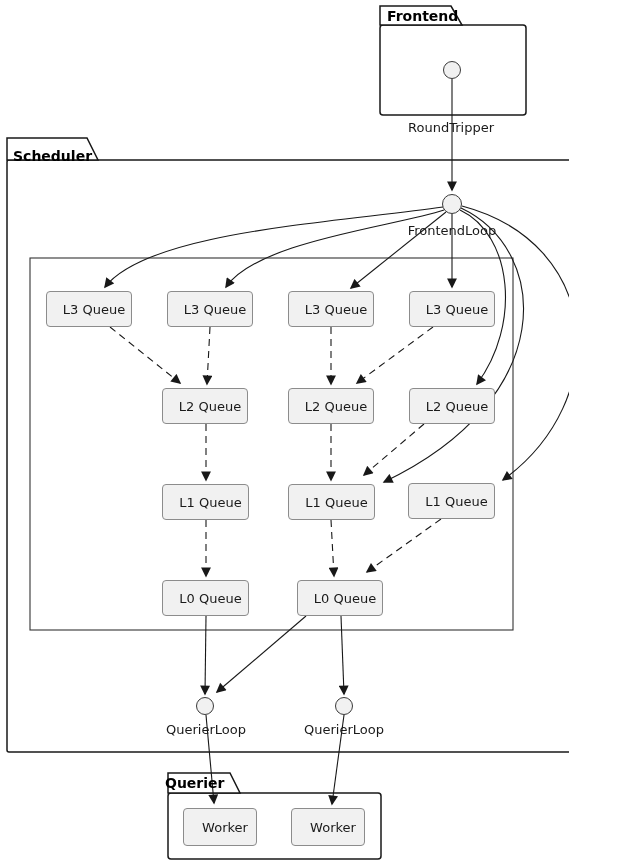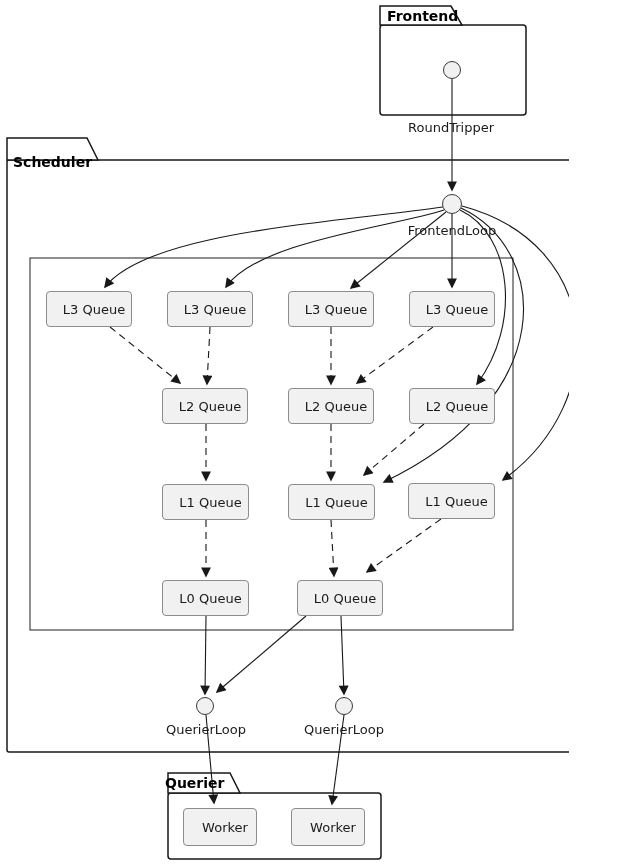--- a/index.html
+++ b/index.html
@@ -96,21 +96,21 @@
     <path class="edge dashed" d="M433,327 L357,383" marker-end="url(#arrow)"></path>
     <path class="edge dashed" d="M206,424 L206,480" marker-end="url(#arrow)"></path>
     <path class="edge dashed" d="M331,424 L331,480" marker-end="url(#arrow)"></path>
     <path class="edge dashed" d="M424,424 L364,475" marker-end="url(#arrow)"></path>
     <path class="edge dashed" d="M206,520 L206,576" marker-end="url(#arrow)"></path>
     <path class="edge dashed" d="M331,520 L334,576" marker-end="url(#arrow)"></path>
     <path class="edge dashed" d="M441,519 L367,572" marker-end="url(#arrow)"></path>
   </svg>
 
   <div class="label pkg-label" style="left:387px;top:8px;">Frontend</div>
-  <div class="label pkg-label" style="left:13px;top:154px;">Scheduler</div>
+  <div class="label pkg-label" style="left:13px;top:148px;">Scheduler</div>
   <div class="label pkg-label" style="left:165px;top:775px;">Querier</div>
 
   <div class="circle" style="left:443px;top:61px;width:18px;height:18px;"></div>
   <div class="circle" style="left:442px;top:194px;width:20px;height:20px;"></div>
   <div class="circle" style="left:196px;top:697px;width:18px;height:18px;"></div>
   <div class="circle" style="left:335px;top:697px;width:18px;height:18px;"></div>
 
   <div class="node-caption" style="left:391px;top:88px;width:120px;margin-top:32px;">RoundTripper</div>
   <div class="node-caption" style="left:392px;top:223px;width:120px;">FrontendLoop</div>
   <div class="node-caption" style="left:146px;top:722px;width:120px;">QuerierLoop</div>

